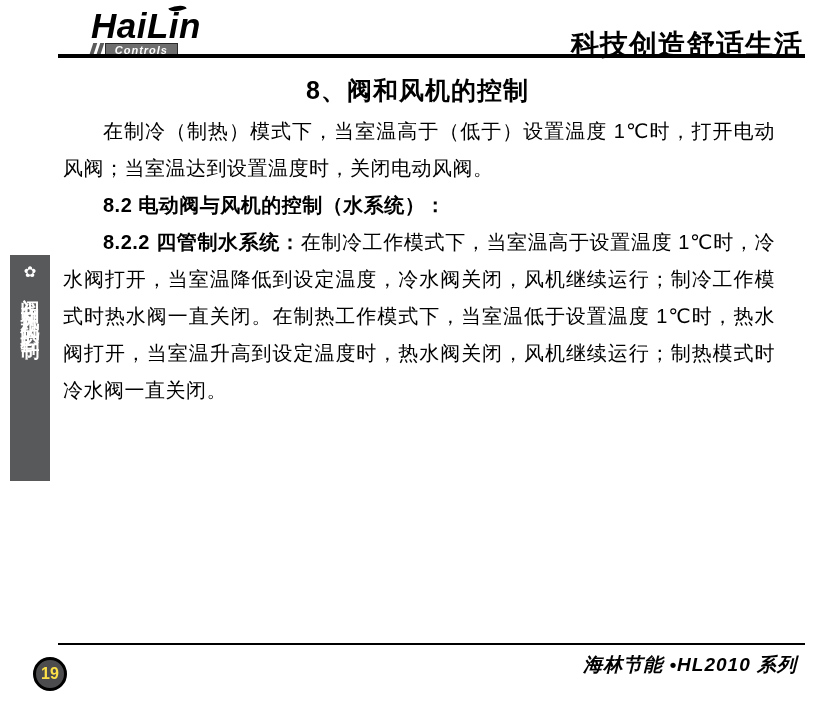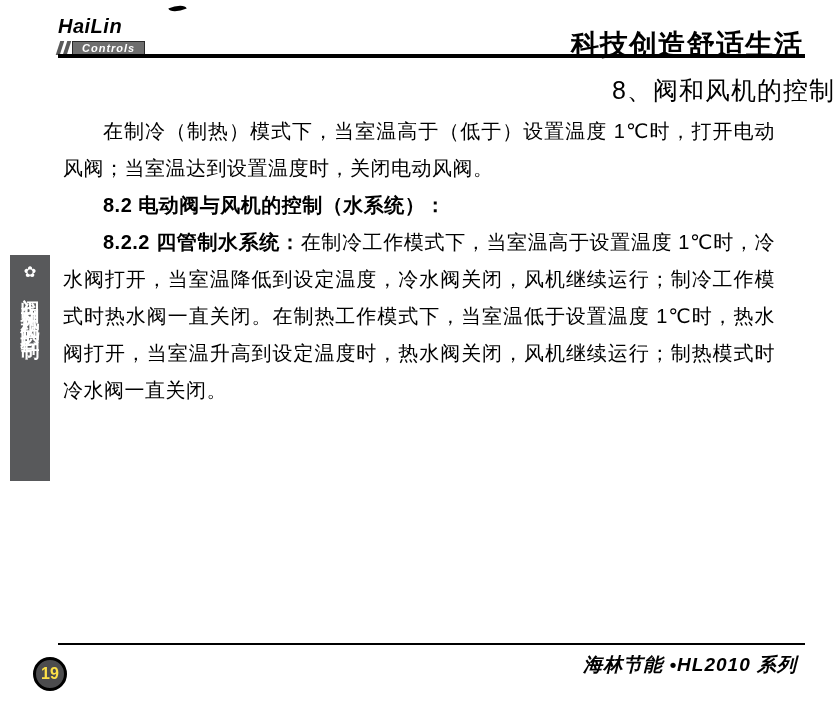--- a/index.html
+++ b/index.html
@@ -10,49 +10,49 @@
     background: #ffffff;
     font-family: "Liberation Sans", "DejaVu Sans", sans-serif;
     color: #000;
     overflow: hidden;
   }
 
   
   .logo { position: absolute; left: 58px; top: 12px; width: 120px; }
   .logo-brand {
     position: relative;
-    font-size: 20px; font-weight: bold; font-style: italic;
-    letter-spacing: 0.5px; line-height: 28px; display:inline-block;
+    font-size: 35px; font-weight: bold; font-style: italic;
+    letter-spacing: 0.5px; line-height: 28px; display:inline-block;margin-left:33px;
   }
   .leaf {
     position: absolute; top: -7px; right: -8px;
     width: 17px; height: 7px; background: #000;
     border-radius: 0 100% 0 100%;
     transform: rotate(-22deg);
   }
-  .logo-sub-row { display: flex; align-items: stretch; margin-top: 1px; height: 14px; }
+  .logo-sub-row { display: flex; align-items: stretch; margin-top: 1px; height: 14px; justify-content: flex-end; }
   .stripe { width: 4px; background: #5a5a5a; margin-right: 3px; transform: skewX(-18deg); }
   .logo-sub-box {
     background: #6e6e6e; border: 1px solid #2a2a2a;
     color: #fff; font-size: 11px; font-weight: bold; font-style: italic;
     padding: 0 9px; line-height: 13px; letter-spacing: 1px;
   }
   .slogan {
     position: absolute; right: 32px; top: 26px;
     font-size: 28px; font-weight: bold; letter-spacing: 1px;
   }
   .header-rule {
     position: absolute; left: 58px; right: 30px; top: 54px;
     height: 4px; background: #000;
   }
 
   
   .doc-title {
     position: absolute; left: 0; right: 0; top: 74px;
-    text-align: right; font-size: 25px; font-weight: normal;
+    text-align: center; font-size: 25px; font-weight: bold;
     letter-spacing: 1px;
   }
   .body-text {
     position: absolute; left: 63px; right: 60px; top: 113px;
   }
   .sec-heading {
     font-size: 20px; font-weight: bold; line-height: 37px;
     margin: 0; text-indent: 2em; letter-spacing: 0.5px;
   }
   .para {

